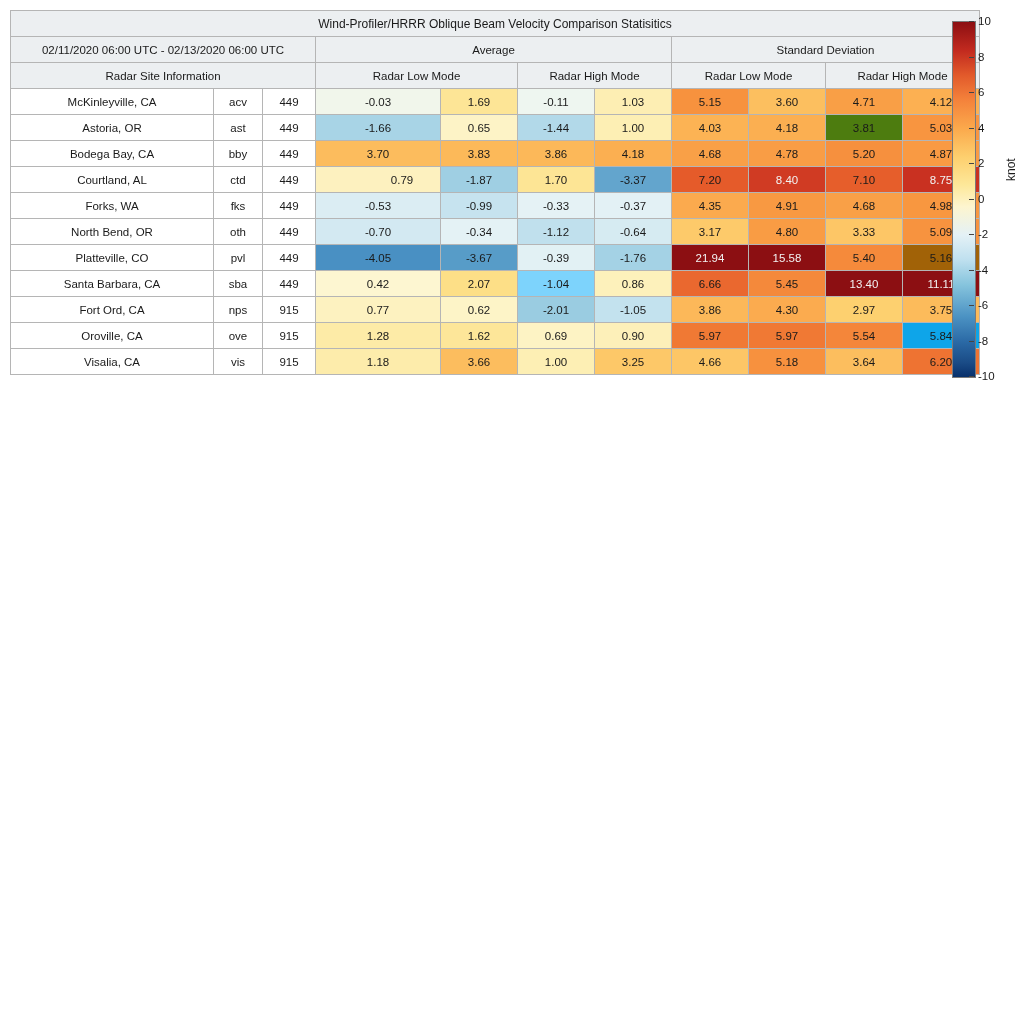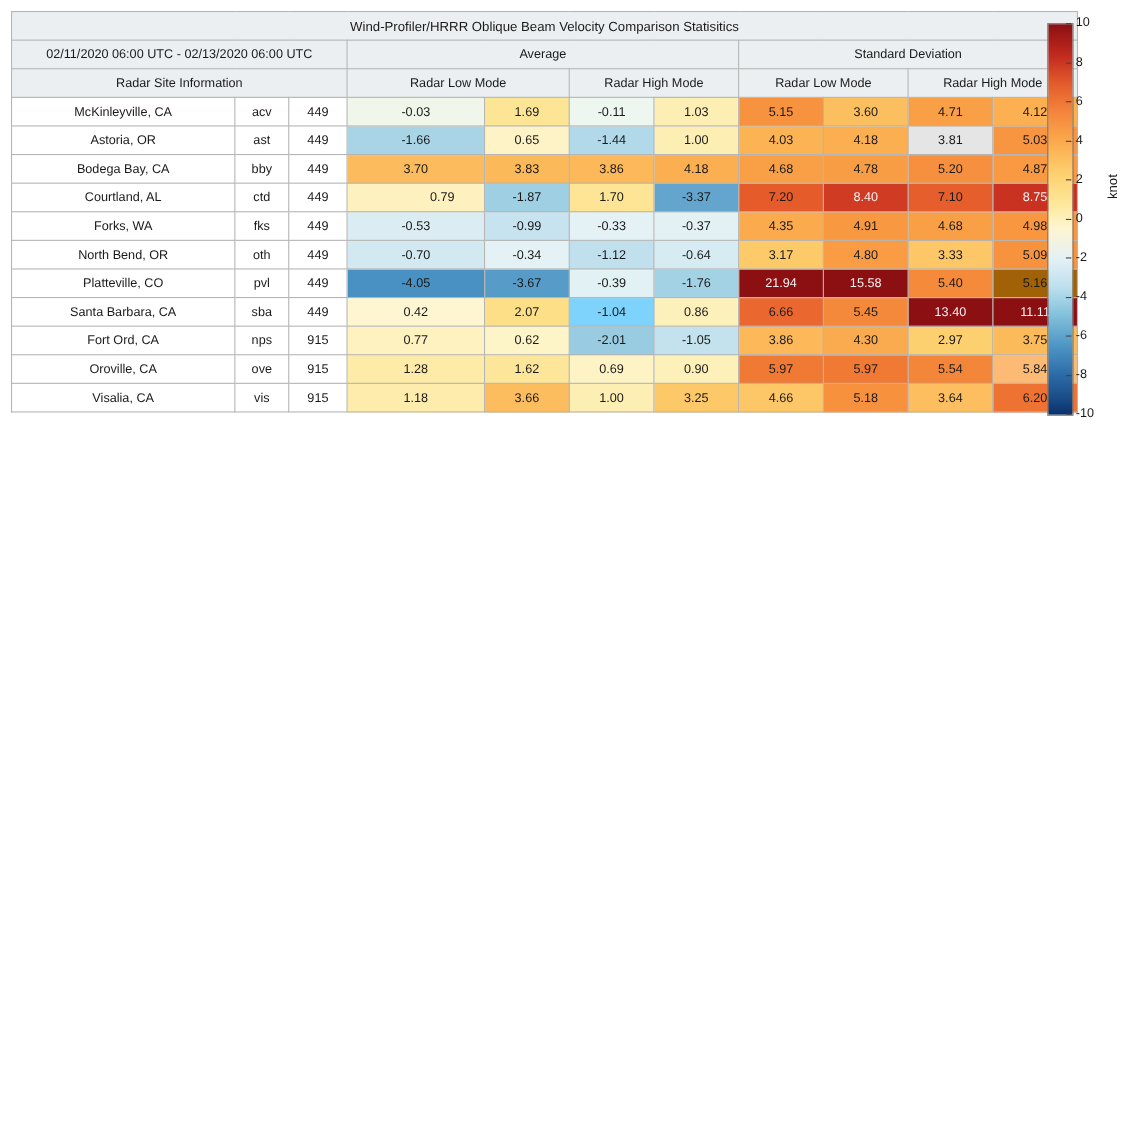--- a/index.html
+++ b/index.html
@@ -152,21 +152,21 @@
           <tr>
             <td class="city site-col">Astoria, OR</td>
             <td class="id-col">ast</td>
             <td class="freq-col">449</td>
             <td class="val val-col" style="background: rgb(168, 212, 230); color: rgb(26, 26, 26);">-1.66</td>
             <td class="val val-col" style="background: rgb(253, 243, 198); color: rgb(26, 26, 26);">0.65</td>
             <td class="val val-col" style="background: rgb(178, 217, 233); color: rgb(26, 26, 26);">-1.44</td>
             <td class="val val-col" style="background: rgb(253, 239, 180); color: rgb(26, 26, 26);">1.00</td>
             <td class="val val-col" style="background: rgb(252, 179, 84); color: rgb(26, 26, 26);">4.03</td>
             <td class="val val-col" style="background: rgb(251, 175, 81); color: rgb(26, 26, 26);">4.18</td>
-            <td class="val val-col" style="background: #e5e5e5; color: rgb(26, 26, 26);">3.81</td>
+            <td class="val val-col" style="background: #4d7c0f; color: rgb(26, 26, 26);">3.81</td>
             <td class="val val-col" style="background: rgb(248, 149, 64); color: rgb(26, 26, 26);">5.03</td>
           </tr>
           <tr>
             <td class="city site-col">Bodega Bay, CA</td>
             <td class="id-col">bby</td>
             <td class="freq-col">449</td>
             <td class="val val-col" style="background: rgb(252, 188, 93); color: rgb(26, 26, 26);">3.70</td>
             <td class="val val-col" style="background: rgb(252, 185, 89); color: rgb(26, 26, 26);">3.83</td>
             <td class="val val-col" style="background: rgb(252, 184, 89); color: rgb(26, 26, 26);">3.86</td>
             <td class="val val-col" style="background: rgb(251, 175, 81); color: rgb(26, 26, 26);">4.18</td>
@@ -257,21 +257,21 @@
             <td class="city site-col">Oroville, CA</td>
             <td class="id-col">ove</td>
             <td class="freq-col">915</td>
             <td class="val val-col" style="background: rgb(253, 235, 167); color: rgb(26, 26, 26);">1.28</td>
             <td class="val val-col" style="background: rgb(253, 230, 153); color: rgb(26, 26, 26);">1.62</td>
             <td class="val val-col" style="background: rgb(253, 243, 196); color: rgb(26, 26, 26);">0.69</td>
             <td class="val val-col" style="background: rgb(253, 240, 185); color: rgb(26, 26, 26);">0.90</td>
             <td class="val val-col" style="background: rgb(240, 121, 52); color: rgb(26, 26, 26);">5.97</td>
             <td class="val val-col" style="background: rgb(240, 121, 52); color: rgb(26, 26, 26);">5.97</td>
             <td class="val val-col" style="background: rgb(244, 134, 58); color: rgb(26, 26, 26);">5.54</td>
-            <td class="val val-col" style="background: #fdba74; color: rgb(26, 26, 26); margin-top: 44px;">5.84</td>
+            <td class="val val-col" style="background: #0ea5e9; color: rgb(26, 26, 26); margin-top: 44px;">5.84</td>
           </tr>
           <tr>
             <td class="city site-col">Visalia, CA</td>
             <td class="id-col">vis</td>
             <td class="freq-col">915</td>
             <td class="val val-col" style="background: rgb(253, 236, 171); color: rgb(26, 26, 26);">1.18</td>
             <td class="val val-col" style="background: rgb(252, 189, 94); color: rgb(26, 26, 26);">3.66</td>
             <td class="val val-col" style="background: rgb(253, 239, 180); color: rgb(26, 26, 26);">1.00</td>
             <td class="val val-col" style="background: rgb(253, 200, 104); color: rgb(26, 26, 26);">3.25</td>
             <td class="val val-col" style="background: rgb(253, 198, 102); color: rgb(26, 26, 26);">4.66</td>

